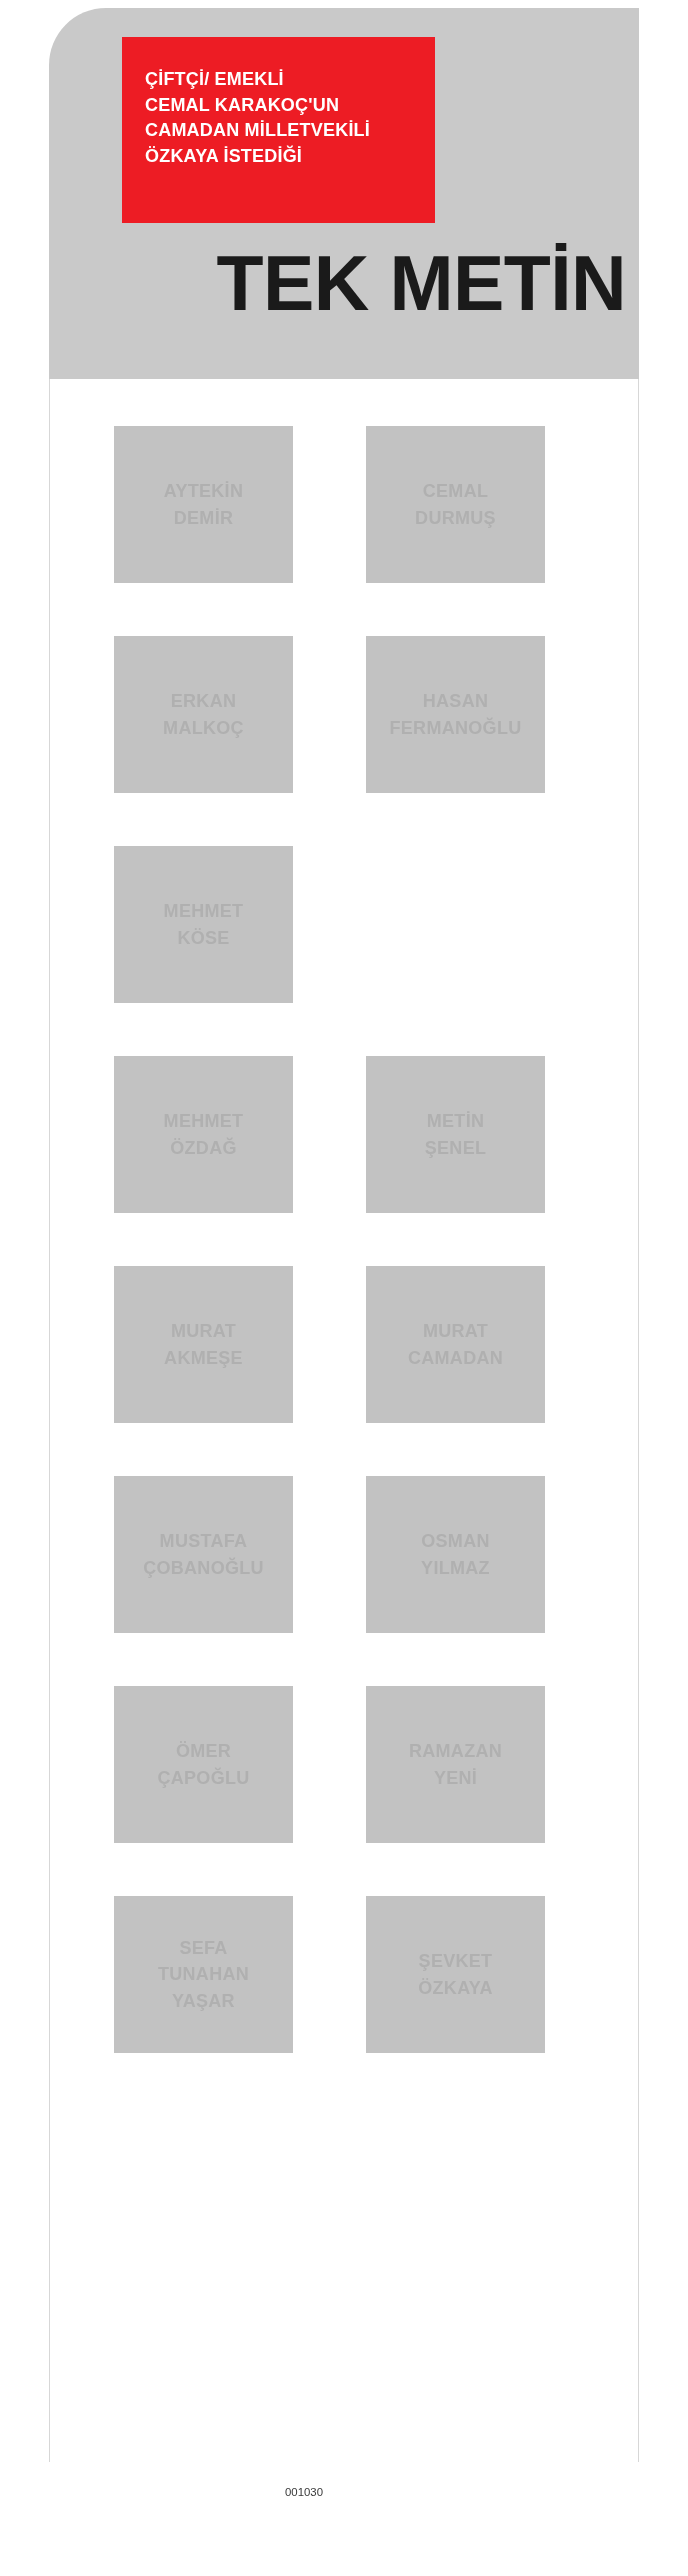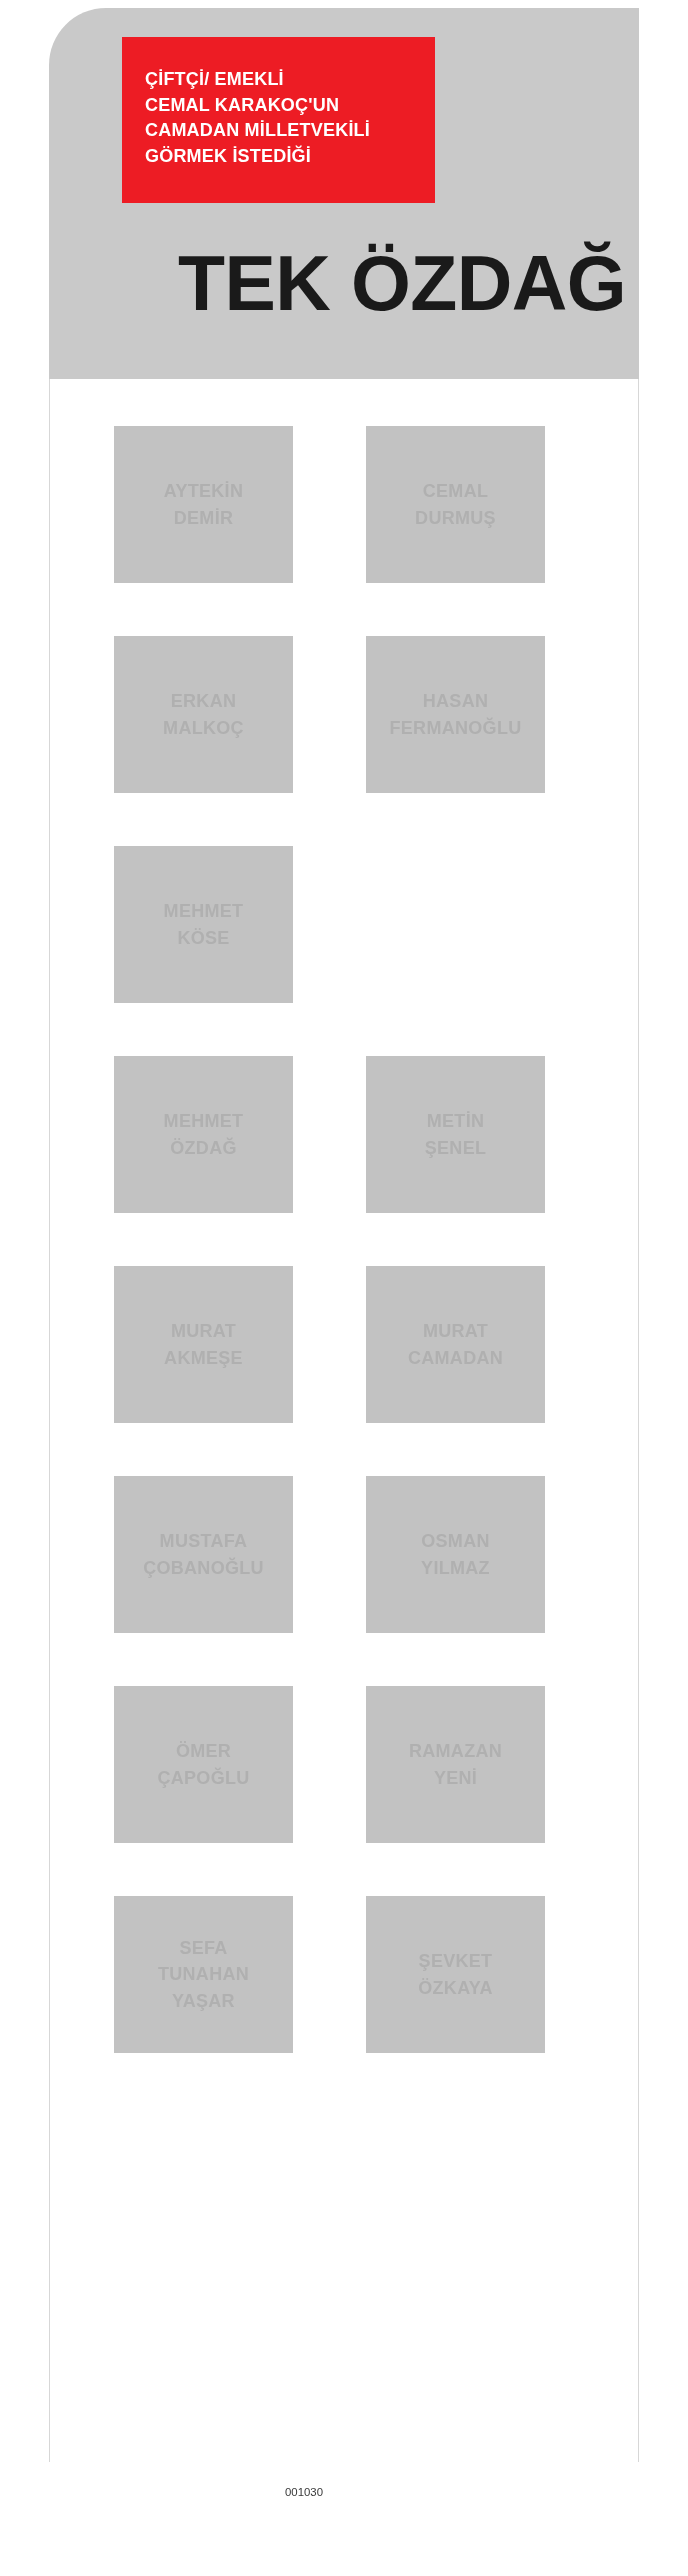--- a/index.html
+++ b/index.html
@@ -32,21 +32,21 @@
     width: 590px;
     height: 371px;
     background: #c9c9c9;
     border-top-left-radius: 57px;
   }
   .header-red {
     position: absolute;
     left: 73px;
     top: 29px;
     width: 313px;
-    height: 166px;
+    height: 186px;
     background: #ed1c24;
   }
   .header-red-text {
     position: absolute;
     left: 23px;
     top: 30px;
     width: 269px;
     color: #ffffff;
     font-size: 18px;
     font-weight: bold;
@@ -266,24 +266,24 @@
 
 <div id="page">
 
   <div class="header-wrap">
     <div class="header-bg"></div>
     <div class="header-red">
       <div class="header-red-text">
         <div>ÇİFTÇİ/ EMEKLİ</div>
         <div>CEMAL KARAKOÇ'UN</div>
         <div>CAMADAN MİLLETVEKİLİ</div>
-        <div>GÖRMEK İSTEDİĞİ</div>
-      </div>
-    </div>
-    <div class="header-title">TEK ÖZDAĞ</div>
+        <div>ÖZKAYA İSTEDİĞİ</div>
+      </div>
+    </div>
+    <div class="header-title">TEK METİN</div>
   </div>
 
   <div class="body-panel"></div>
 
   <div class="grid">
 
     <div class="row">
       <div class="cell">
         <div class="card">
           <div class="card-name">AYTEKİN

